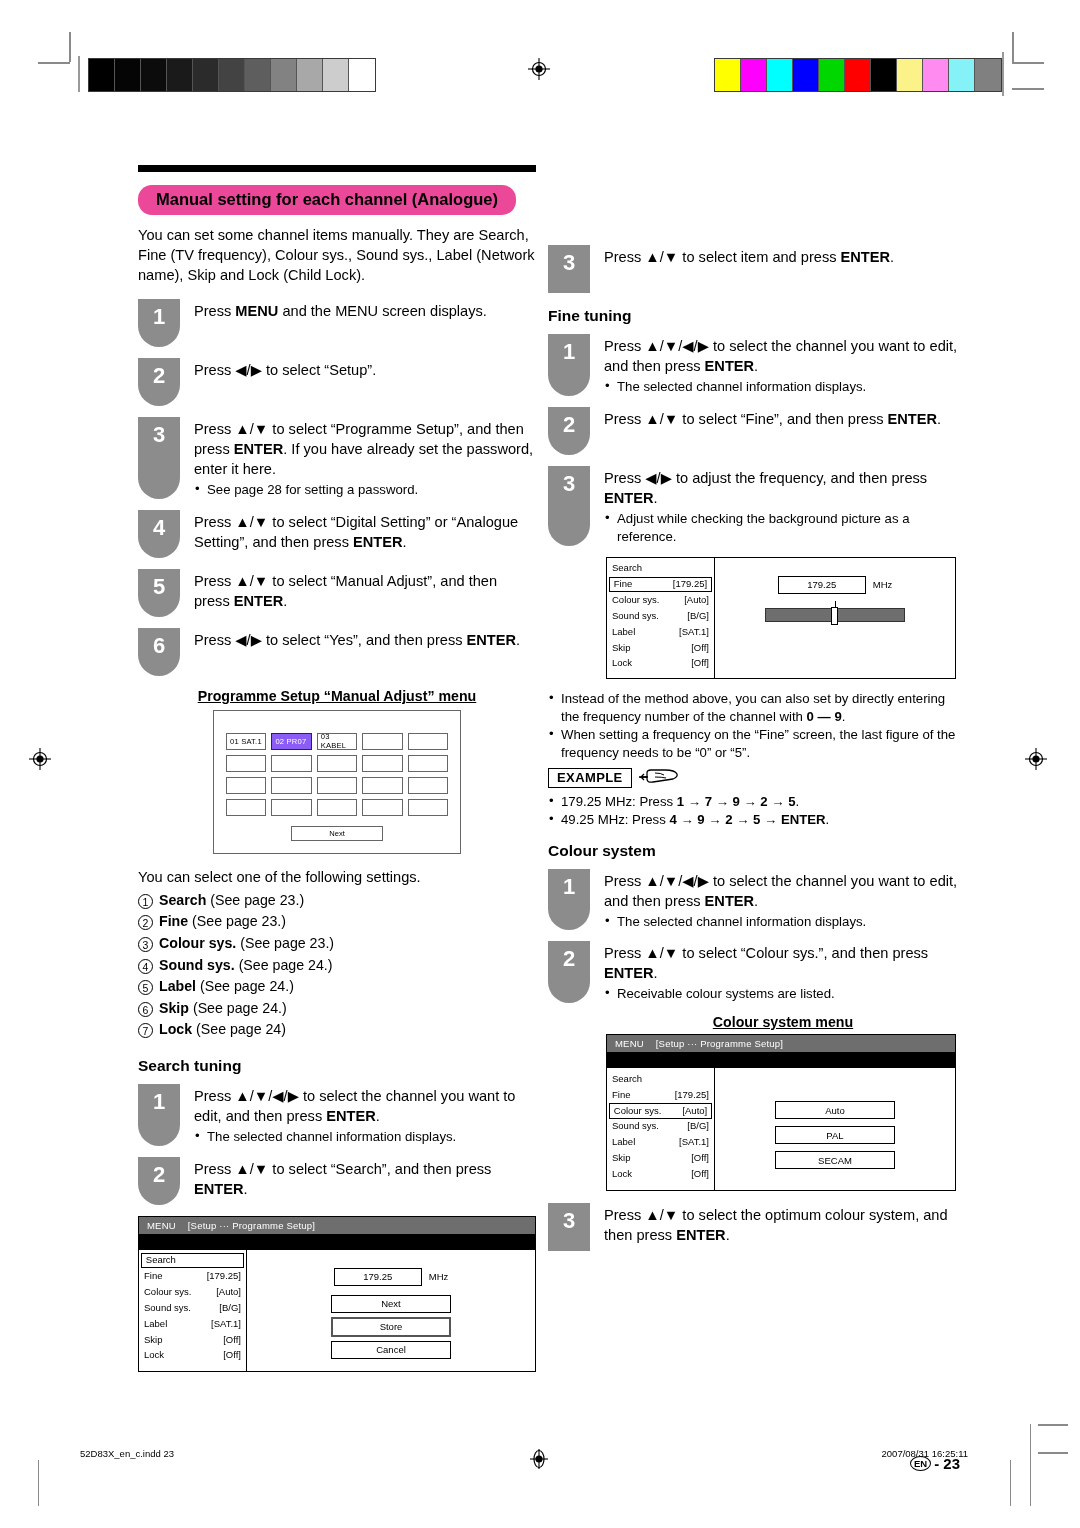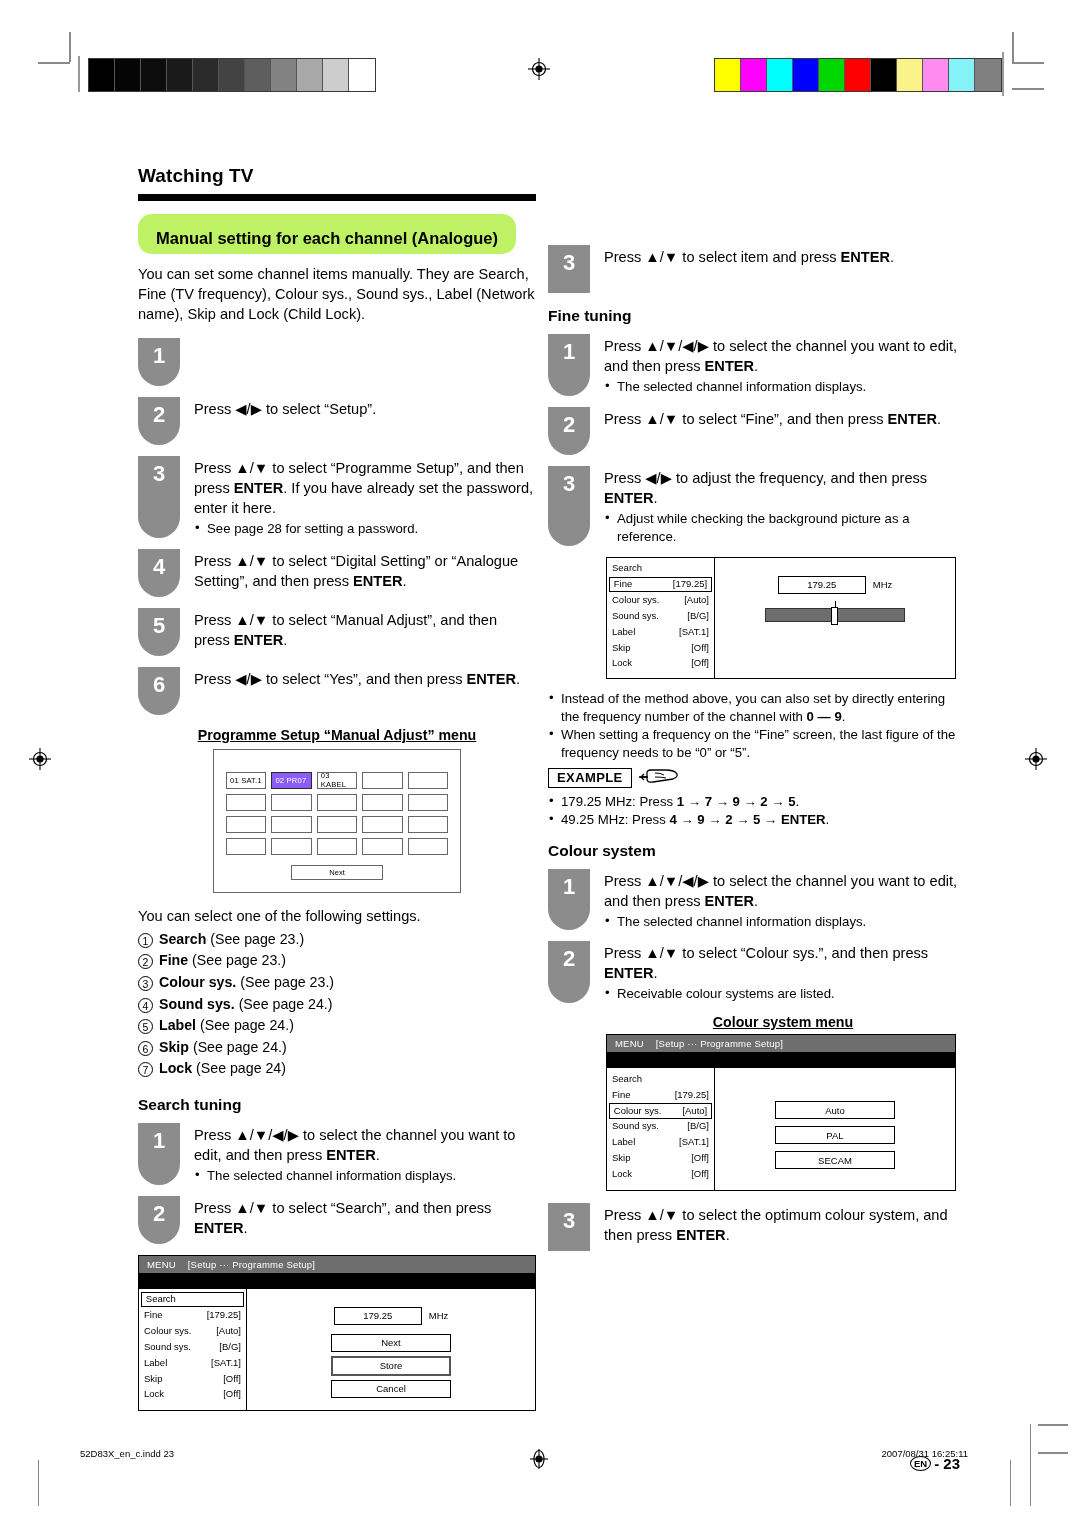--- a/index.html
+++ b/index.html
@@ -33,22 +33,22 @@
 
   .col-left  { position:absolute; left:138px; top:165px; width:398px; }
   .col-right { position:absolute; left:548px; top:245px; width:412px; }
 
   h1.page-title {
     font-size:19px; font-weight:bold; margin:0 0 7px 0; letter-spacing:.1px;
   }
   .title-rule { height:7px; background:#000; margin-bottom:13px; }
 
   .section-pill {
-    display:inline-block; background:#bef264; border-radius:14px;
-    padding:15px 18px 6px 18px; font-size:16.5px; font-weight:bold;
+    display:inline-block; background:#ec4899; border-radius:14px;
+    padding:5px 18px 6px 18px; font-size:16.5px; font-weight:bold;
     margin-bottom:11px;
   }
 
   p.intro { font-size:14.6px; line-height:1.37; margin:0 0 13px 0; }
 
   
   .step { display:flex; margin-bottom:11px; }
   .badge {
     width:42px; min-height:48px; flex:0 0 42px;
     background:#8c8c8c; color:#fff;
@@ -231,30 +231,30 @@
     <circle cx="11" cy="11" r="3.6" fill="#000"></circle>
     <line x1="11" y1="1" x2="11" y2="21" stroke="#000" stroke-width="1.1"></line>
     <line x1="2" y1="11" x2="20" y2="11" stroke="#000" stroke-width="1.1"></line>
   </svg>
 </div>
 
 <div class="page">
 
   <div class="col-left">
 
-    <h1 class="page-title">Watching TV</h1>
     <div class="title-rule"></div>
 
     <div class="section-pill">Manual setting for each channel (Analogue)</div>
 
     <p class="intro">You can set some channel items manually. They are Search, Fine (TV frequency), Colour sys., Sound sys., Label (Network name), Skip and Lock (Child Lock).</p>
 
     <div id="main-steps">
         <div class="step">
           <div class="badge">1</div>
+          <div class="step-body">Press <b>MENU</b> and the MENU screen displays.</div>
         </div>
         <div class="step">
           <div class="badge">2</div>
           <div class="step-body">Press ◀/▶ to select “Setup”.</div>
         </div>
         <div class="step">
           <div class="badge">3</div>
           <div class="step-body">Press ▲/▼ to select “Programme Setup”, and then press <b>ENTER</b>. If you have already set the password, enter it here.<ul class="bullets">
               <li>See page 28 for setting a password.</li>
             </ul></div>

